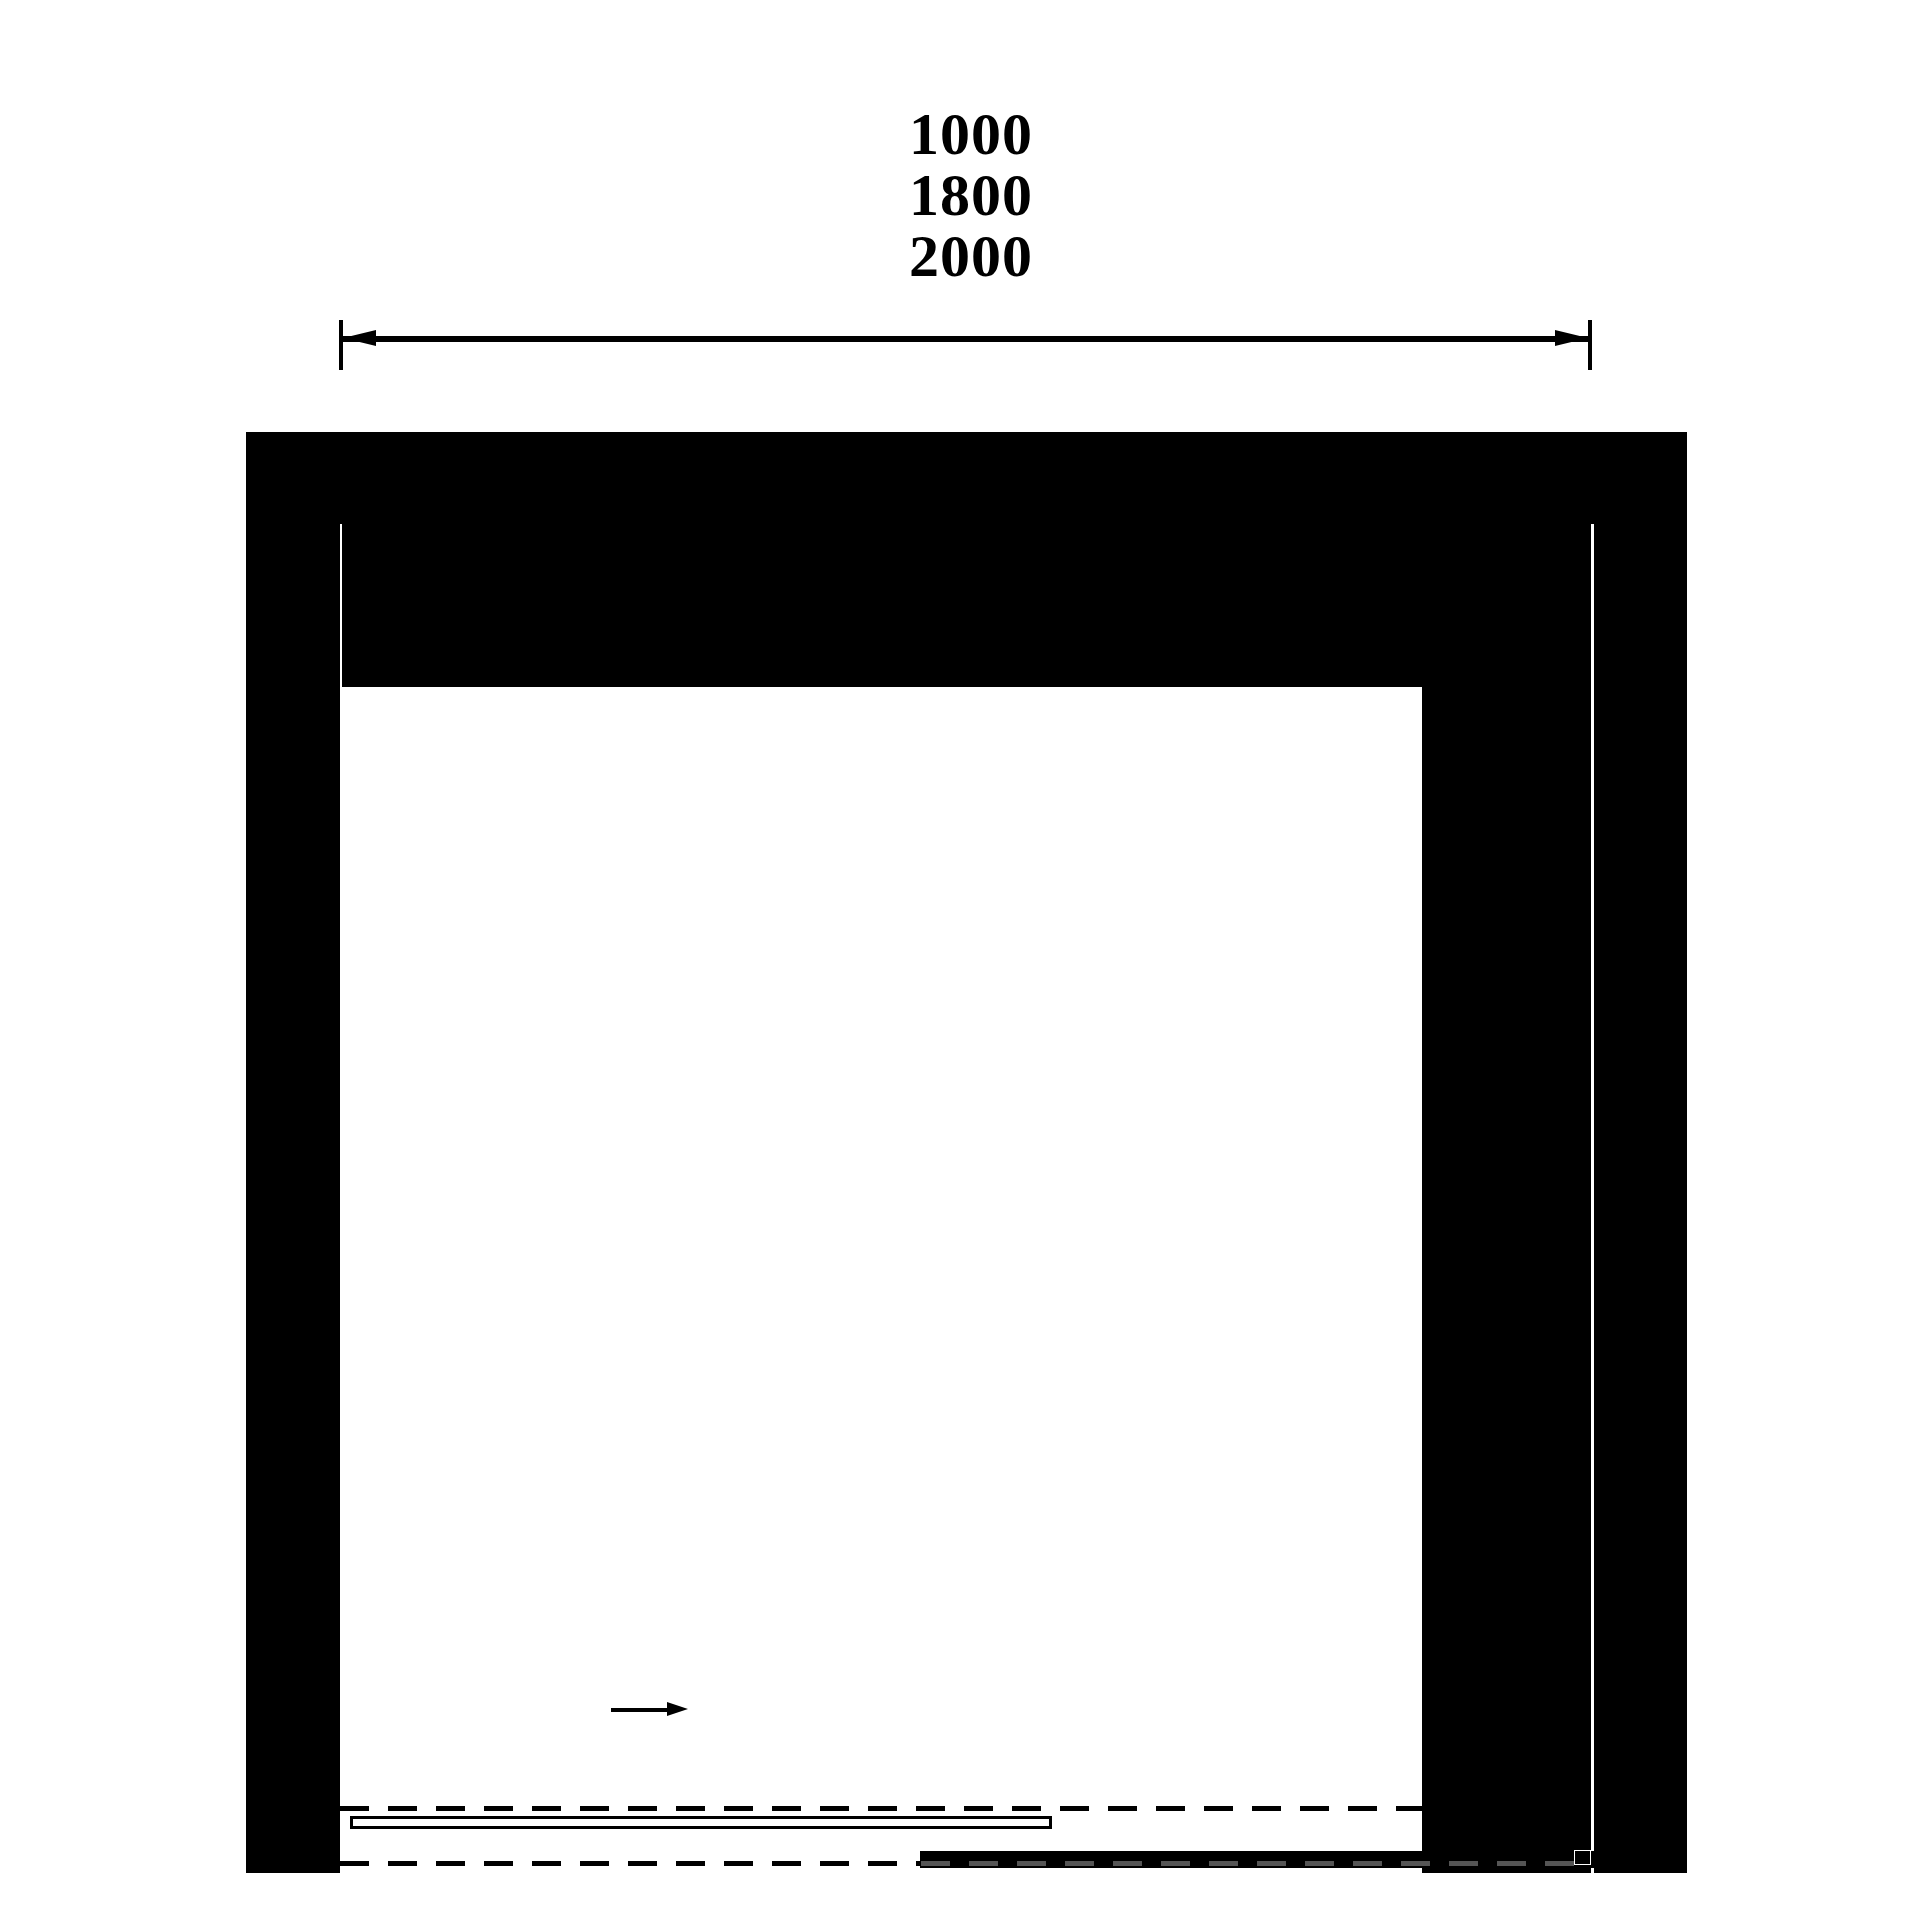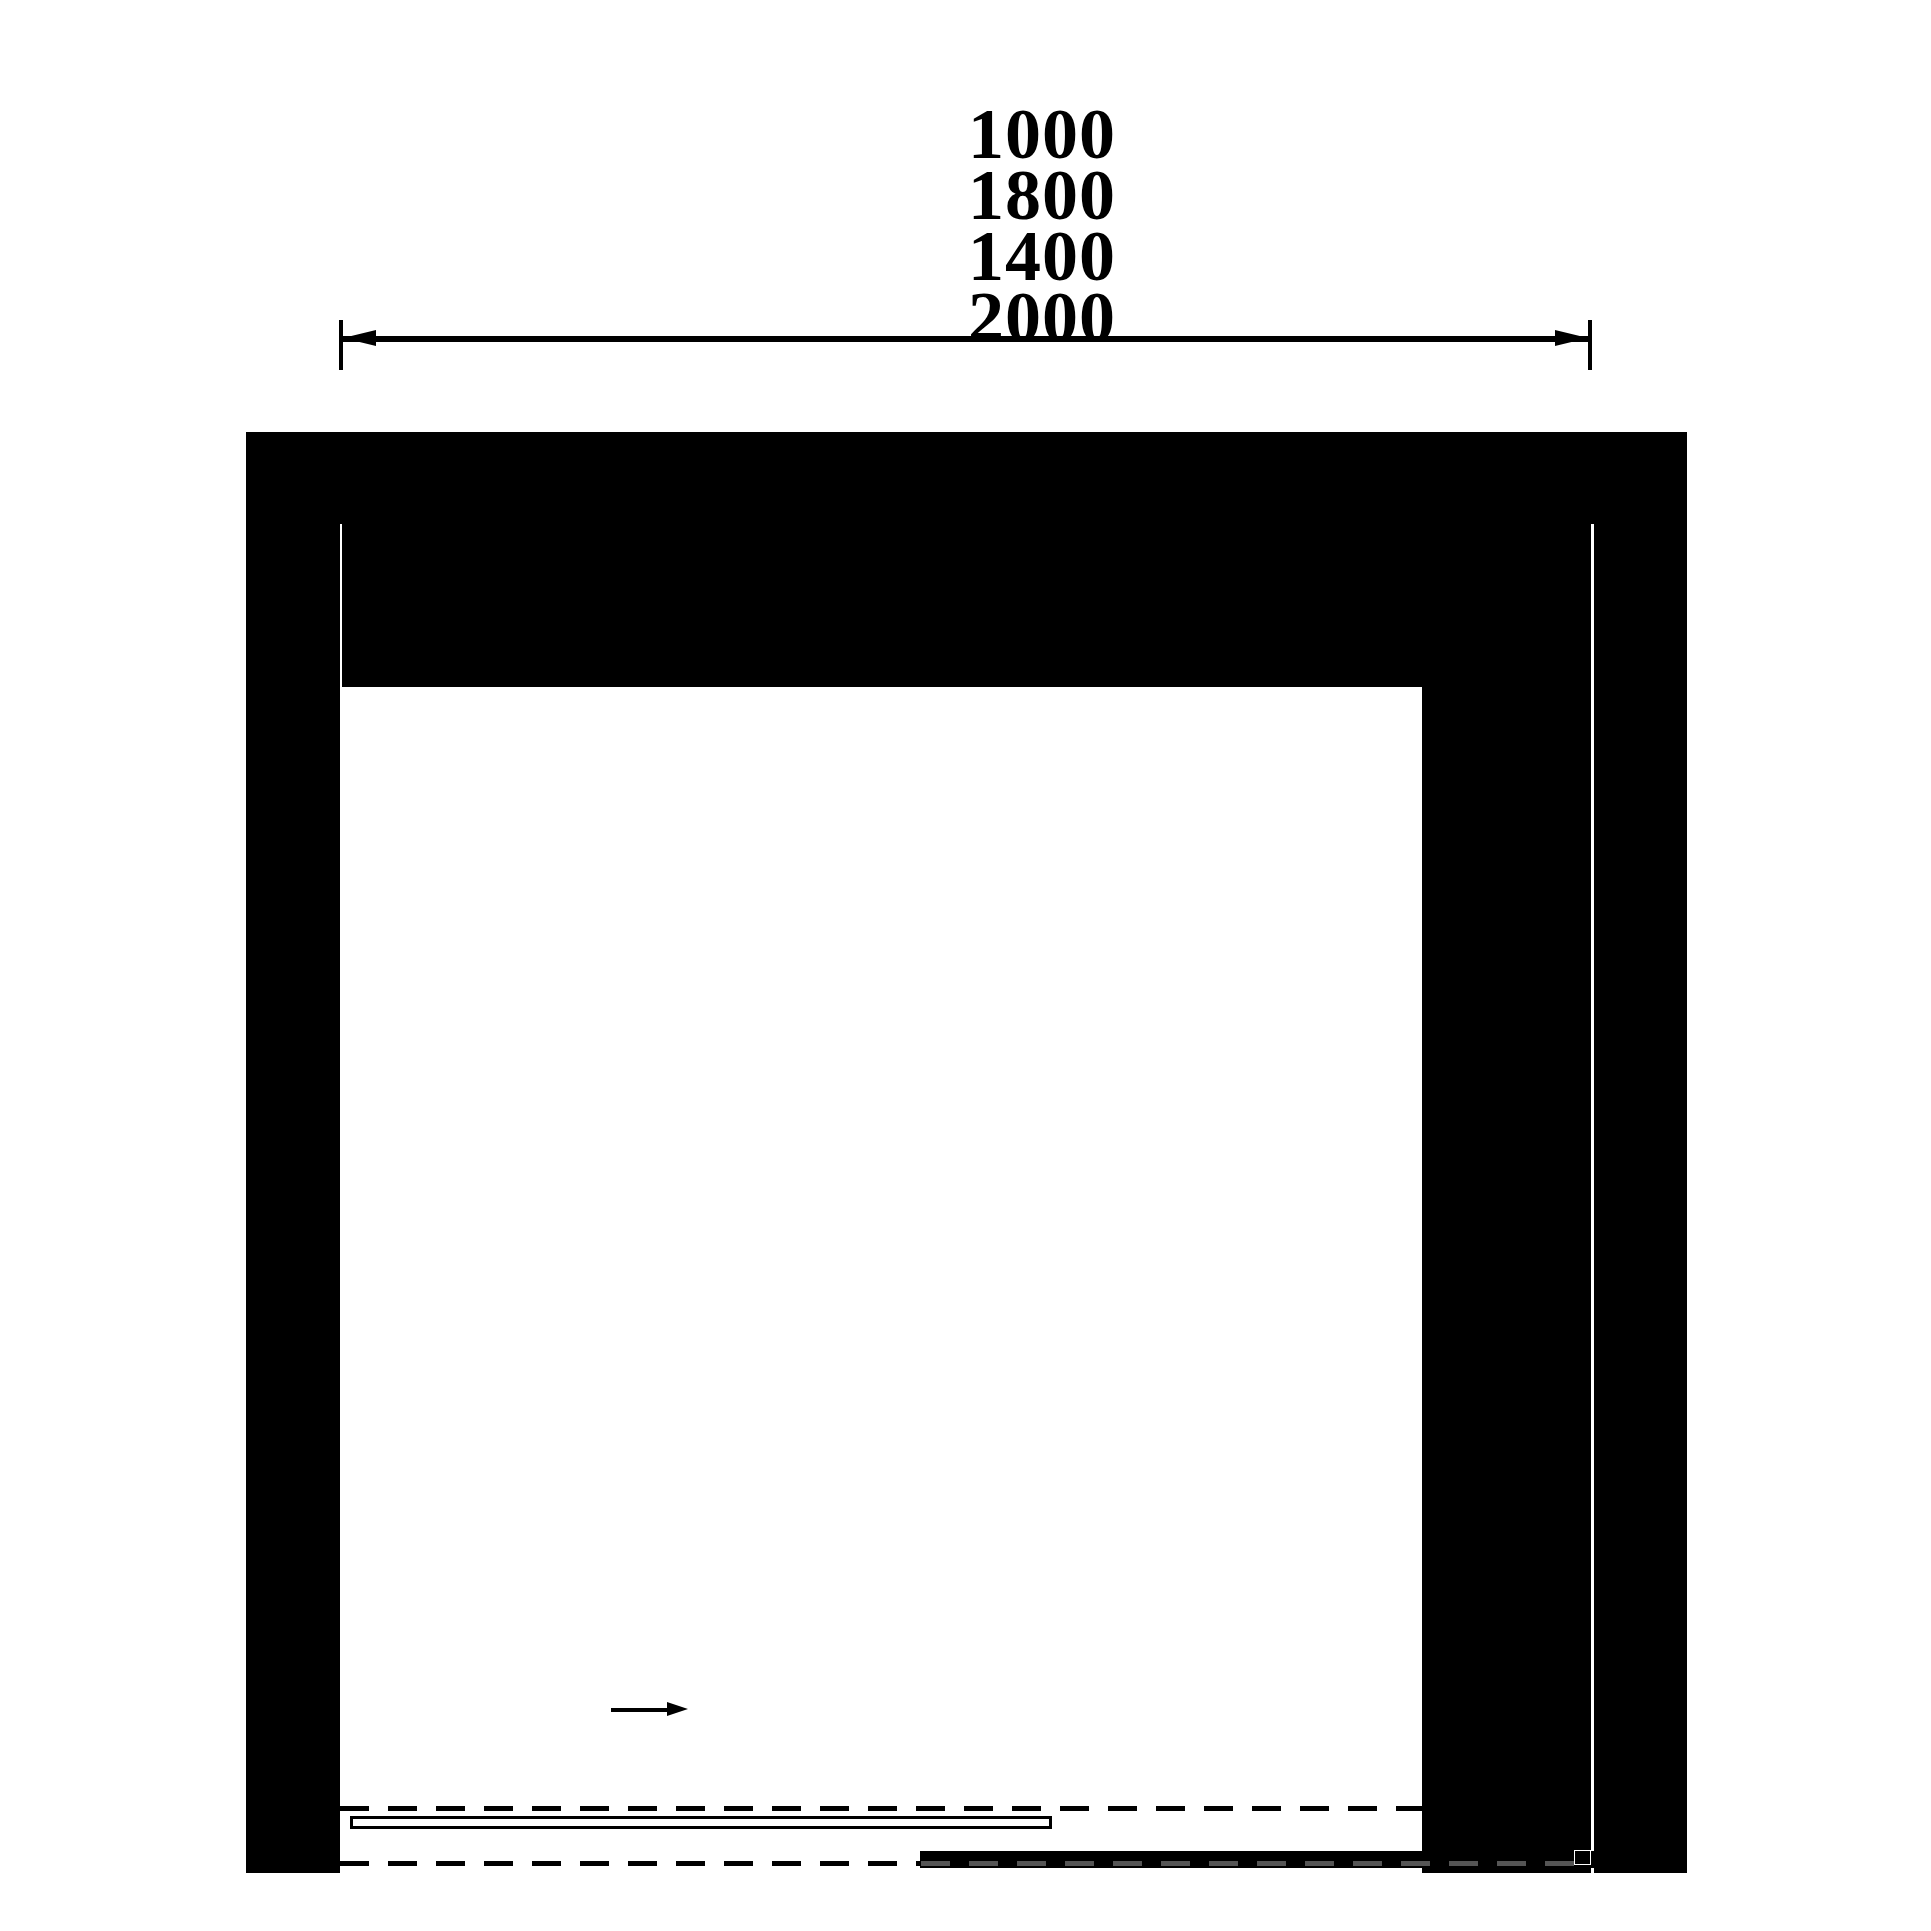--- a/index.html
+++ b/index.html
@@ -4,22 +4,22 @@
 <style>
   html,body{margin:0;padding:0;background:#ffffff;}
   .stage{
     position:relative;width:1931px;height:1931px;background:#ffffff;
     font-family:"Liberation Serif", serif;overflow:hidden;
   }
   .abs{position:absolute;}
   .ink{background:#000000;}
   
   .dim-labels{
-    left:826px;top:104px;width:290px;text-align:right;
-    font-weight:bold;font-size:72px;line-height:61px;color:#000;
+    left:826px;top:104px;width:290px;text-align:center;
+    font-weight:bold;font-size:60px;line-height:61px;color:#000;
     letter-spacing:1px;
   }
   
   .dim-line{left:343px;top:336px;width:1246px;height:5.8px;}
   .ext-tick{top:320px;width:3.9px;height:50px;}
   .tick-left{left:339px;}
   .tick-right{left:1588px;}
   .arrowhead{width:0;height:0;top:330px;}
   .arrow-left{left:343px;border-top:8.7px solid transparent;border-bottom:8.7px solid transparent;border-right:33px solid #000;}
   .arrow-right{left:1555px;border-top:8.7px solid transparent;border-bottom:8.7px solid transparent;border-left:33px solid #000;}
@@ -48,21 +48,20 @@
     border-top:7.7px solid transparent;border-bottom:7.7px solid transparent;border-left:21px solid #000;}
 </style>
 </head>
 <body>
 
 <div class="stage">
 
   <div class="abs dim-labels">
     <div>1000</div>
     <div>1800</div>
-    <div>1400</div>
     <div>2000</div>
   </div>
 
   <div class="abs ink ext-tick tick-left"></div>
   <div class="abs ink ext-tick tick-right"></div>
   <div class="abs ink dim-line"></div>
   <div class="abs arrowhead arrow-left"></div>
   <div class="abs arrowhead arrow-right"></div>
 
   <div class="abs ink head-band"></div>

